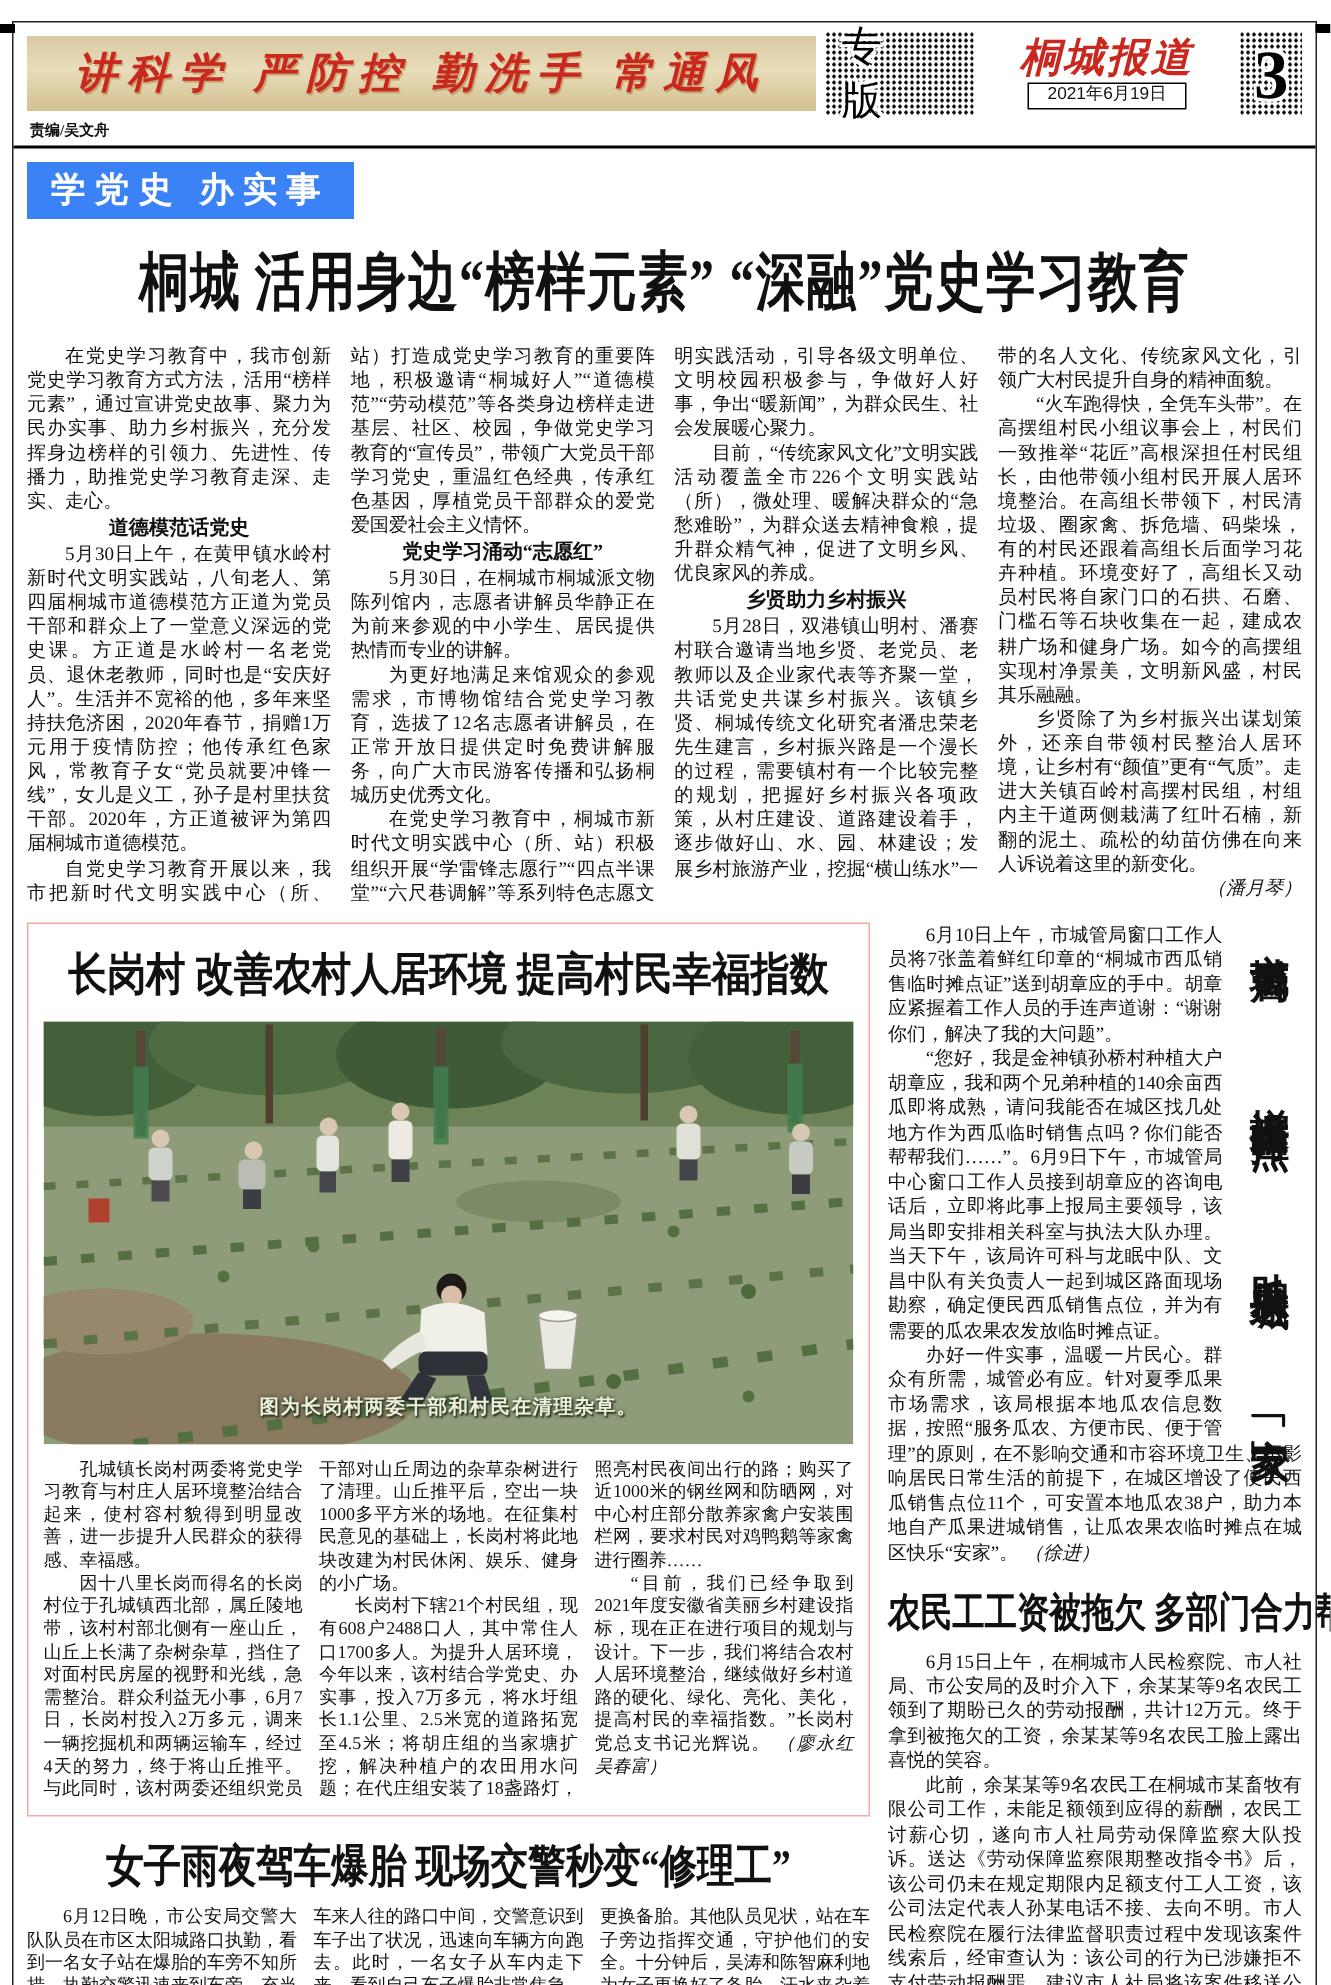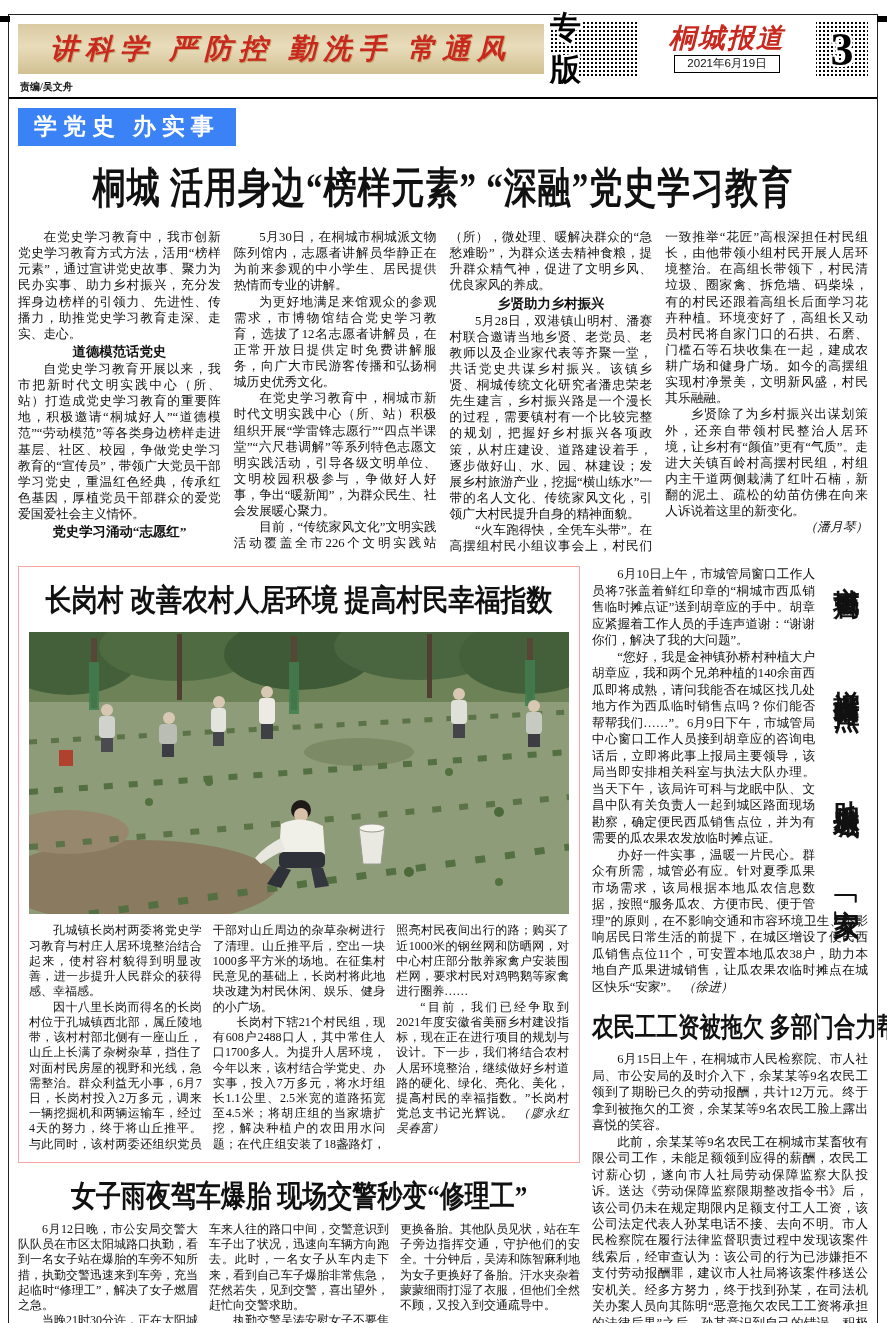--- a/index.html
+++ b/index.html
@@ -11,22 +11,22 @@
          padding:6px 9px 12px;}
   
   .masthead{display:flex;gap:6px;align-items:center;}
   .slogan-banner{flex:1;height:50px;display:flex;align-items:center;justify-content:center;
       background:linear-gradient(180deg,#d9caa3,#e8dcba 45%,#d1c092);}
   .slogan-text{font-size:28px;font-weight:bold;font-style:italic;color:#c8281e;
       letter-spacing:7px;text-shadow:1px 1px 0 rgba(150,80,0,.35);}
   .mast-right{width:318px;height:56px;position:relative;display:flex;align-items:stretch;
       background-image:radial-gradient(#000 1px,transparent 1.25px);background-size:4px 4px;}
   .edition{width:88px;display:flex;align-items:center;justify-content:center;
-      font-size:31px;font-weight:700;letter-spacing:10px;color:#000;
-      text-shadow:-2px -2px 0 #fff,2px -2px 0 #fff,-2px 2px 0 #fff,2px 2px 0 #fff;}
+      font-size:27px;font-weight:400;letter-spacing:10px;color:#000;
+      text-shadow:-2px -2px 0 #fff,2px -2px 0 #fff,-2px 2px 0 #fff,2px 2px 0 #fff;margin-left:11px;}
   .name-panel{width:178px;background:#fff;display:flex;flex-direction:column;
       align-items:center;justify-content:center;padding:2px 0;}
   .paper-name{font-size:27px;line-height:1;color:#c8281e;font-weight:bold;font-style:italic;
       letter-spacing:2px;}
   .date-box{border:1px solid #000;font-size:11.5px;line-height:1.35;padding:0 12px;margin-top:3px;
       background:#fff;font-family:"Liberation Sans",sans-serif;}
   .page-num{flex:1;display:flex;align-items:center;justify-content:center;
       font-size:46px;font-weight:900;color:#000;
       text-shadow:-2px -2px 0 #fff,2px -2px 0 #fff,-2px 2px 0 #fff,2px 2px 0 #fff;}
   .editor-row{font-size:10px;font-weight:bold;margin:3px 0 3px 2px;}
@@ -95,20 +95,21 @@
     <div class="editor-row">责编/吴文舟</div>
     <hr class="head-rule">
 
     
     <div class="badge">学党史 办实事</div>
     <h1 class="main-headline">桐城 活用身边“榜样元素” “深融”党史学习教育</h1>
 
     <section class="lead-cols">
       <p class="para">在党史学习教育中，我市创新党史学习教育方式方法，活用“榜样元素”，通过宣讲党史故事、聚力为民办实事、助力乡村振兴，充分发挥身边榜样的引领力、先进性、传播力，助推党史学习教育走深、走实、走心。</p>
       <p class="subhead">道德模范话党史</p>
+      <p class="para">5月30日上午，在黄甲镇水岭村新时代文明实践站，八旬老人、第四届桐城市道德模范方正道为党员干部和群众上了一堂意义深远的党史课。方正道是水岭村一名老党员、退休老教师，同时也是“安庆好人”。生活并不宽裕的他，多年来坚持扶危济困，2020年春节，捐赠1万元用于疫情防控；他传承红色家风，常教育子女“党员就要冲锋一线”，女儿是义工，孙子是村里扶贫干部。2020年，方正道被评为第四届桐城市道德模范。</p>
       <p class="para">自党史学习教育开展以来，我市把新时代文明实践中心（所、站）打造成党史学习教育的重要阵地，积极邀请“桐城好人”“道德模范”“劳动模范”等各类身边榜样走进基层、社区、校园，争做党史学习教育的“宣传员”，带领广大党员干部学习党史，重温红色经典，传承红色基因，厚植党员干部群众的爱党爱国爱社会主义情怀。</p>
       <p class="subhead">党史学习涌动“志愿红”</p>
       <p class="para">5月30日，在桐城市桐城派文物陈列馆内，志愿者讲解员华静正在为前来参观的中小学生、居民提供热情而专业的讲解。</p>
       <p class="para">为更好地满足来馆观众的参观需求，市博物馆结合党史学习教育，选拔了12名志愿者讲解员，在正常开放日提供定时免费讲解服务，向广大市民游客传播和弘扬桐城历史优秀文化。</p>
       <p class="para">在党史学习教育中，桐城市新时代文明实践中心（所、站）积极组织开展“学雷锋志愿行”“四点半课堂”“六尺巷调解”等系列特色志愿文明实践活动，引导各级文明单位、文明校园积极参与，争做好人好事，争出“暖新闻”，为群众民生、社会发展暖心聚力。</p>
       <p class="para">目前，“传统家风文化”文明实践活动覆盖全市226个文明实践站（所），微处理、暖解决群众的“急愁难盼”，为群众送去精神食粮，提升群众精气神，促进了文明乡风、优良家风的养成。</p>
       <p class="subhead">乡贤助力乡村振兴</p>
       <p class="para">5月28日，双港镇山明村、潘赛村联合邀请当地乡贤、老党员、老教师以及企业家代表等齐聚一堂，共话党史共谋乡村振兴。该镇乡贤、桐城传统文化研究者潘忠荣老先生建言，乡村振兴路是一个漫长的过程，需要镇村有一个比较完整的规划，把握好乡村振兴各项政策，从村庄建设、道路建设着手，逐步做好山、水、园、林建设；发展乡村旅游产业，挖掘“横山练水”一带的名人文化、传统家风文化，引领广大村民提升自身的精神面貌。</p>
       <p class="para">“火车跑得快，全凭车头带”。在高摆组村民小组议事会上，村民们一致推举“花匠”高根深担任村民组长，由他带领小组村民开展人居环境整治。在高组长带领下，村民清垃圾、圈家禽、拆危墙、码柴垛，有的村民还跟着高组长后面学习花卉种植。环境变好了，高组长又动员村民将自家门口的石拱、石磨、门槛石等石块收集在一起，建成农耕广场和健身广场。如今的高摆组实现村净景美，文明新风盛，村民其乐融融。</p>
       <p class="para">乡贤除了为乡村振兴出谋划策外，还亲自带领村民整治人居环境，让乡村有“颜值”更有“气质”。走进大关镇百岭村高摆村民组，村组内主干道两侧栽满了红叶石楠，新翻的泥土、疏松的幼苗仿佛在向来人诉说着这里的新变化。</p>
@@ -179,20 +180,21 @@
               <path d="M330 196 L356 196 L352 232 L334 232 Z" fill="#e9e9e1" stroke="#9a9a90" stroke-width="1"></path>
               <ellipse cx="343" cy="196" rx="13" ry="4" fill="#f5f5ee" stroke="#9a9a90" stroke-width="1"></ellipse>
 
               <circle cx="120" cy="170" r="4" fill="#53703f"></circle>
                 <circle cx="180" cy="150" r="4" fill="#53703f"></circle>
               <circle cx="420" cy="140" r="4" fill="#53703f"></circle>
                 <circle cx="470" cy="180" r="5" fill="#4c6939"></circle>
               <circle cx="380" cy="240" r="5" fill="#4c6939"></circle>
                 <circle cx="470" cy="250" r="4" fill="#53703f"></circle>
             </svg>
+            <div class="photo-caption">图为长岗村两委干部和村民在清理杂草。</div>
           </div>
 
           <div class="three-cols">
             <p class="para">孔城镇长岗村两委将党史学习教育与村庄人居环境整治结合起来，使村容村貌得到明显改善，进一步提升人民群众的获得感、幸福感。</p>
             <p class="para">因十八里长岗而得名的长岗村位于孔城镇西北部，属丘陵地带，该村村部北侧有一座山丘，山丘上长满了杂树杂草，挡住了对面村民房屋的视野和光线，急需整治。群众利益无小事，6月7日，长岗村投入2万多元，调来一辆挖掘机和两辆运输车，经过4天的努力，终于将山丘推平。与此同时，该村两委还组织党员干部对山丘周边的杂草杂树进行了清理。山丘推平后，空出一块1000多平方米的场地。在征集村民意见的基础上，长岗村将此地块改建为村民休闲、娱乐、健身的小广场。</p>
             <p class="para">长岗村下辖21个村民组，现有608户2488口人，其中常住人口1700多人。为提升人居环境，今年以来，该村结合学党史、办实事，投入7万多元，将水圩组长1.1公里、2.5米宽的道路拓宽至4.5米；将胡庄组的当家塘扩挖，解决种植户的农田用水问题；在代庄组安装了18盏路灯，照亮村民夜间出行的路；购买了近1000米的钢丝网和防晒网，对中心村庄部分散养家禽户安装围栏网，要求村民对鸡鸭鹅等家禽进行圈养……</p>
             <p class="para"><span>“目前，我们已经争取到2021年度安徽省美丽乡村建设指标，现在正在进行项目的规划与设计。下一步，我们将结合农村人居环境整治，继续做好乡村道路的硬化、绿化、亮化、美化，提高村民的幸福指数。”长岗村党总支书记光辉说。</span><span class="sig">（廖永红 吴春富）</span></p>
           </div>
         </div>
 

